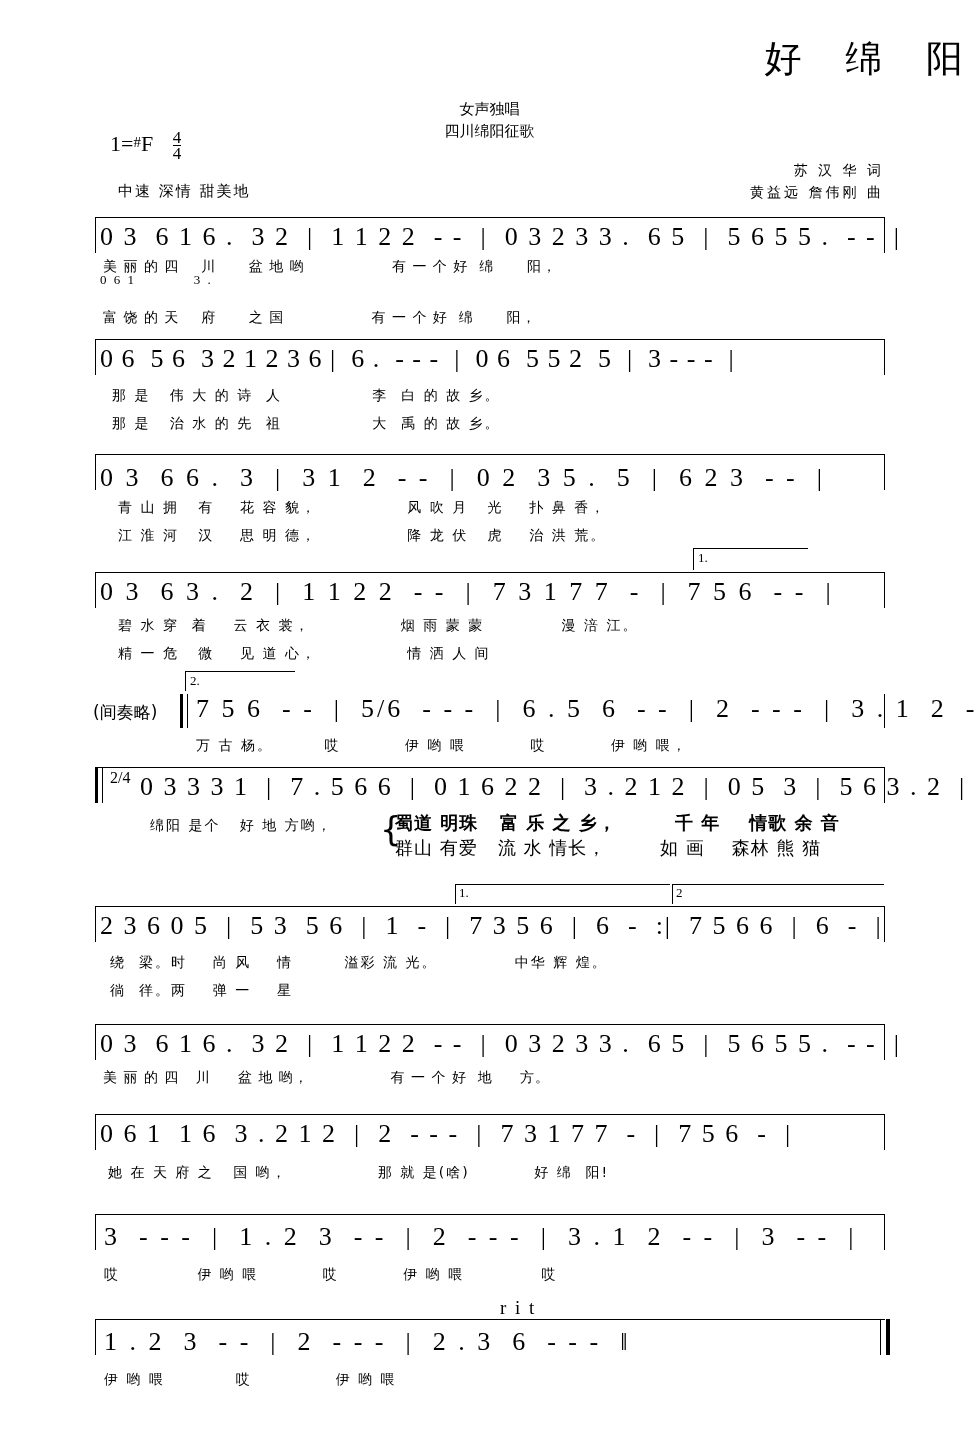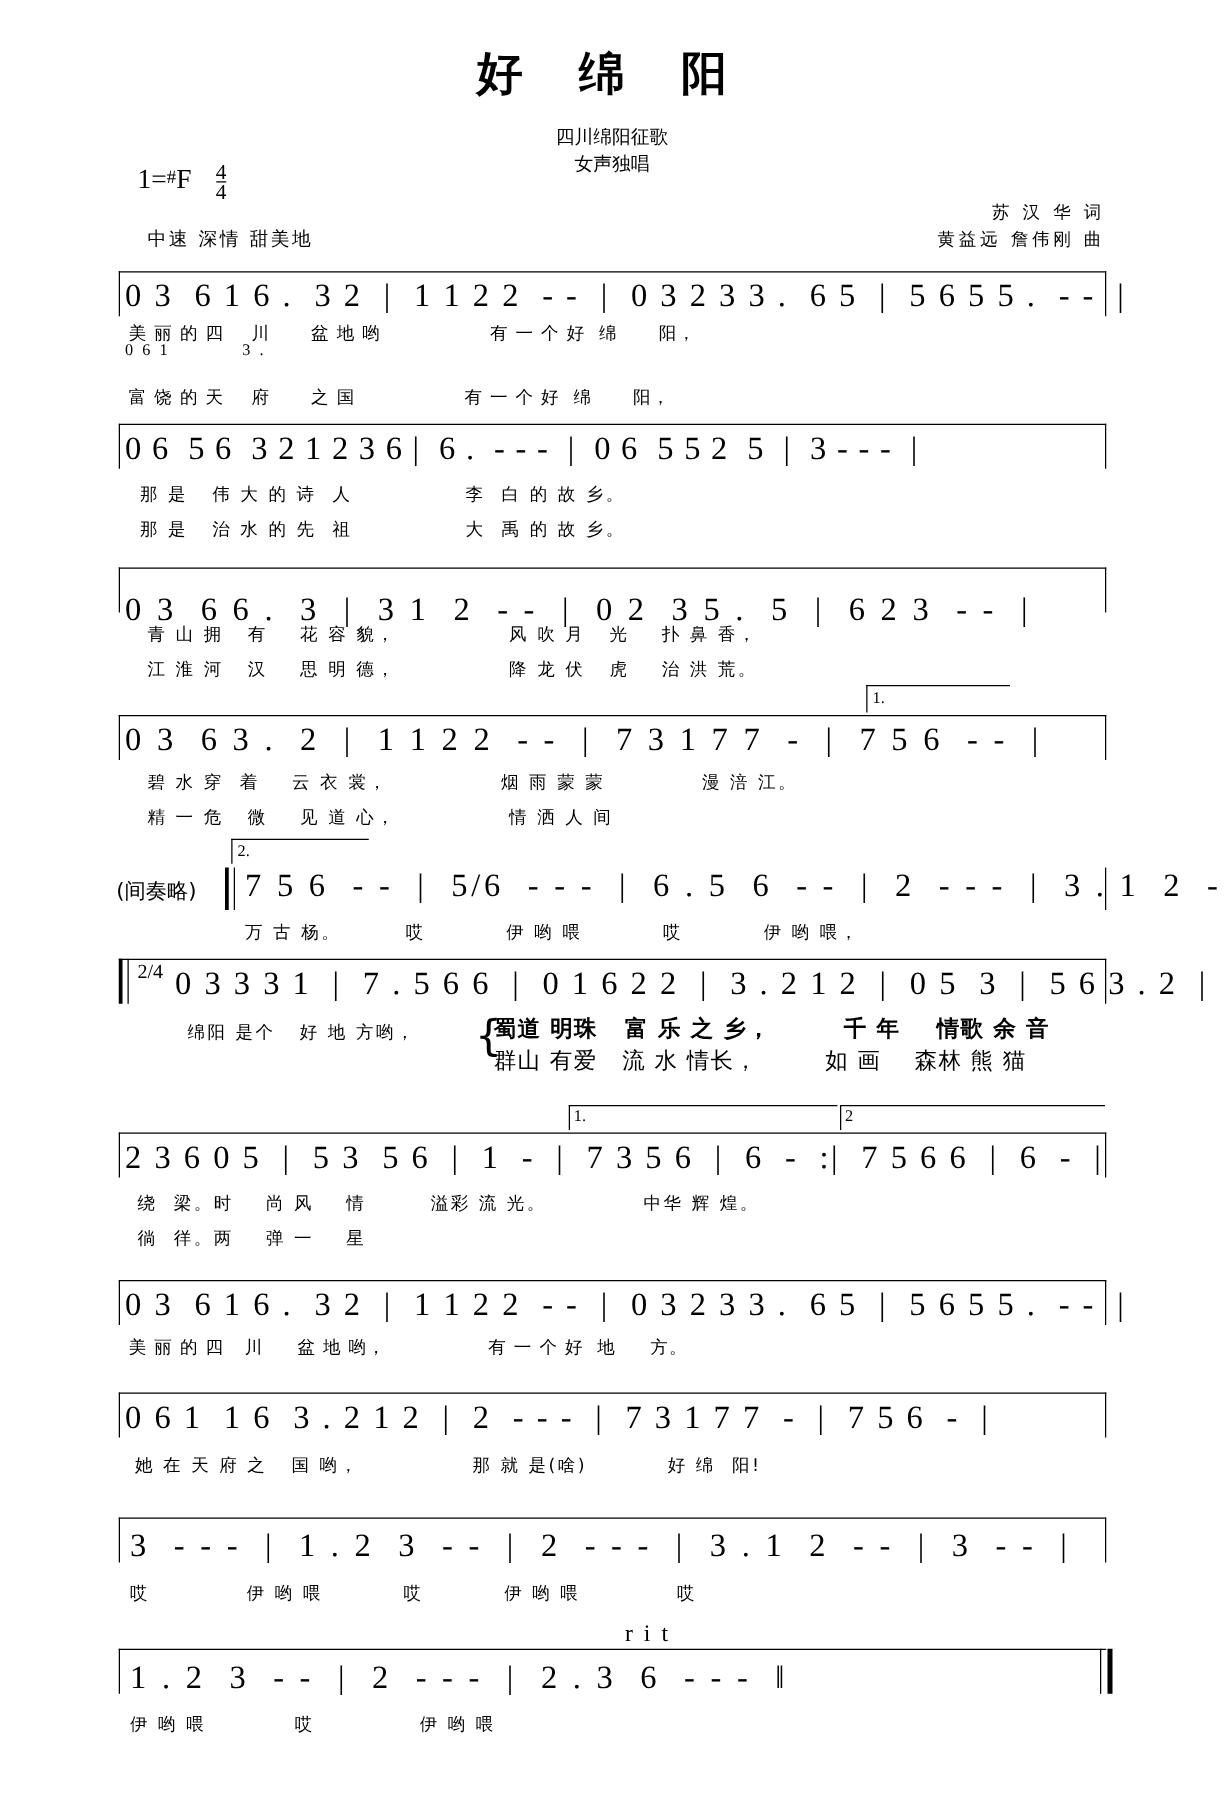--- a/index.html
+++ b/index.html
@@ -16,24 +16,24 @@
     overflow: hidden;
   }
   .sheet {
     position: relative;
     width: 979px;
     height: 1439px;
   }
 
   
   .title {
-    text-align: center;
+    text-align: right;
     font-size: 37px;
     letter-spacing: 16px;
-    font-weight: 700;
+    font-weight: 400;
     margin-top: 34px;
     font-family: "DejaVu Sans", sans-serif;
   }
   .subtitle {
     text-align: center;
     font-size: 15px;
     margin-top: 14px;
     line-height: 22px;
     font-family: "DejaVu Sans", sans-serif;
   }
@@ -116,22 +116,22 @@
   }
 </style>
 </head>
 <body>
 
 <div class="sheet">
 
   <div class="title">好 绵 阳</div>
 
   <div class="subtitle">
+    <div>女声独唱</div>
     <div>四川绵阳征歌</div>
-    <div>女声独唱</div>
   </div>
 
   <div class="keyblock">
     <span>1=</span><span class="sharp">#</span><span>F</span>
     <span class="meter">
       <span class="num">4</span>
       <span class="den">4</span>
     </span>
   </div>
 
@@ -156,21 +156,21 @@
     <div class="hline" style="left:95px; top:0; width:790px;"></div>
     <div class="nrow" style="left:100px; top:5px; letter-spacing:1px;">0 6  5 6  3 2 1 2 3 6 |  6 .  - - -  |  0 6  5 5 2  5  |  3 - - -  |</div>
     <div class="lrow" style="left:112px; top:48px; letter-spacing:2px;">那 是   伟 大 的 诗  人              李  白 的 故 乡。</div>
     <div class="lrow" style="left:112px; top:76px; letter-spacing:2px;">那 是   治 水 的 先  祖              大  禹 的 故 乡。</div>
     <div class="vline" style="left:95px; top:0; height:36px;"></div>
     <div class="vline" style="left:884px; top:0; height:36px;"></div>
   </div>
 
   <div class="row" style="top:420px;">
     <div class="hline" style="left:95px; top:0; width:790px;"></div>
-    <div class="nrow" style="left:100px; top:19px; letter-spacing:3px;text-align:right;">0 3  6 6 .  3  |  3 1  2  - -  |  0 2  3 5 .  5  |  6 2 3  - -  |</div>
+    <div class="nrow" style="left:100px; top:9px; letter-spacing:3px;text-align:right;">0 3  6 6 .  3  |  3 1  2  - -  |  0 2  3 5 .  5  |  6 2 3  - -  |</div>
     <div class="lrow" style="left:118px; top:45px; letter-spacing:2px;">青 山 拥   有    花 容 貌，              风 吹 月   光    扑 鼻 香，</div>
     <div class="lrow" style="left:118px; top:73px; letter-spacing:2px;">江 淮 河   汉    思 明 德，              降 龙 伏   虎    治 洪 荒。</div>
     <div class="vline" style="left:95px; top:0; height:36px;"></div>
     <div class="vline" style="left:884px; top:0; height:36px;"></div>
   </div>
 
   <div class="row" style="top:538px;">
     <div class="hline" style="left:95px; top:0; width:790px;"></div>
     <div class="nrow" style="left:100px; top:5px; letter-spacing:3px;">0 3  6 3 .  2  |  1 1 2 2  - -  |  7 3 1 7 7  -  |  7 5 6  - -  |</div>
     <div class="lrow" style="left:118px; top:45px; letter-spacing:2px;">碧 水 穿  着    云 衣 裳，              烟 雨 蒙 蒙            漫 涪 江。</div>

